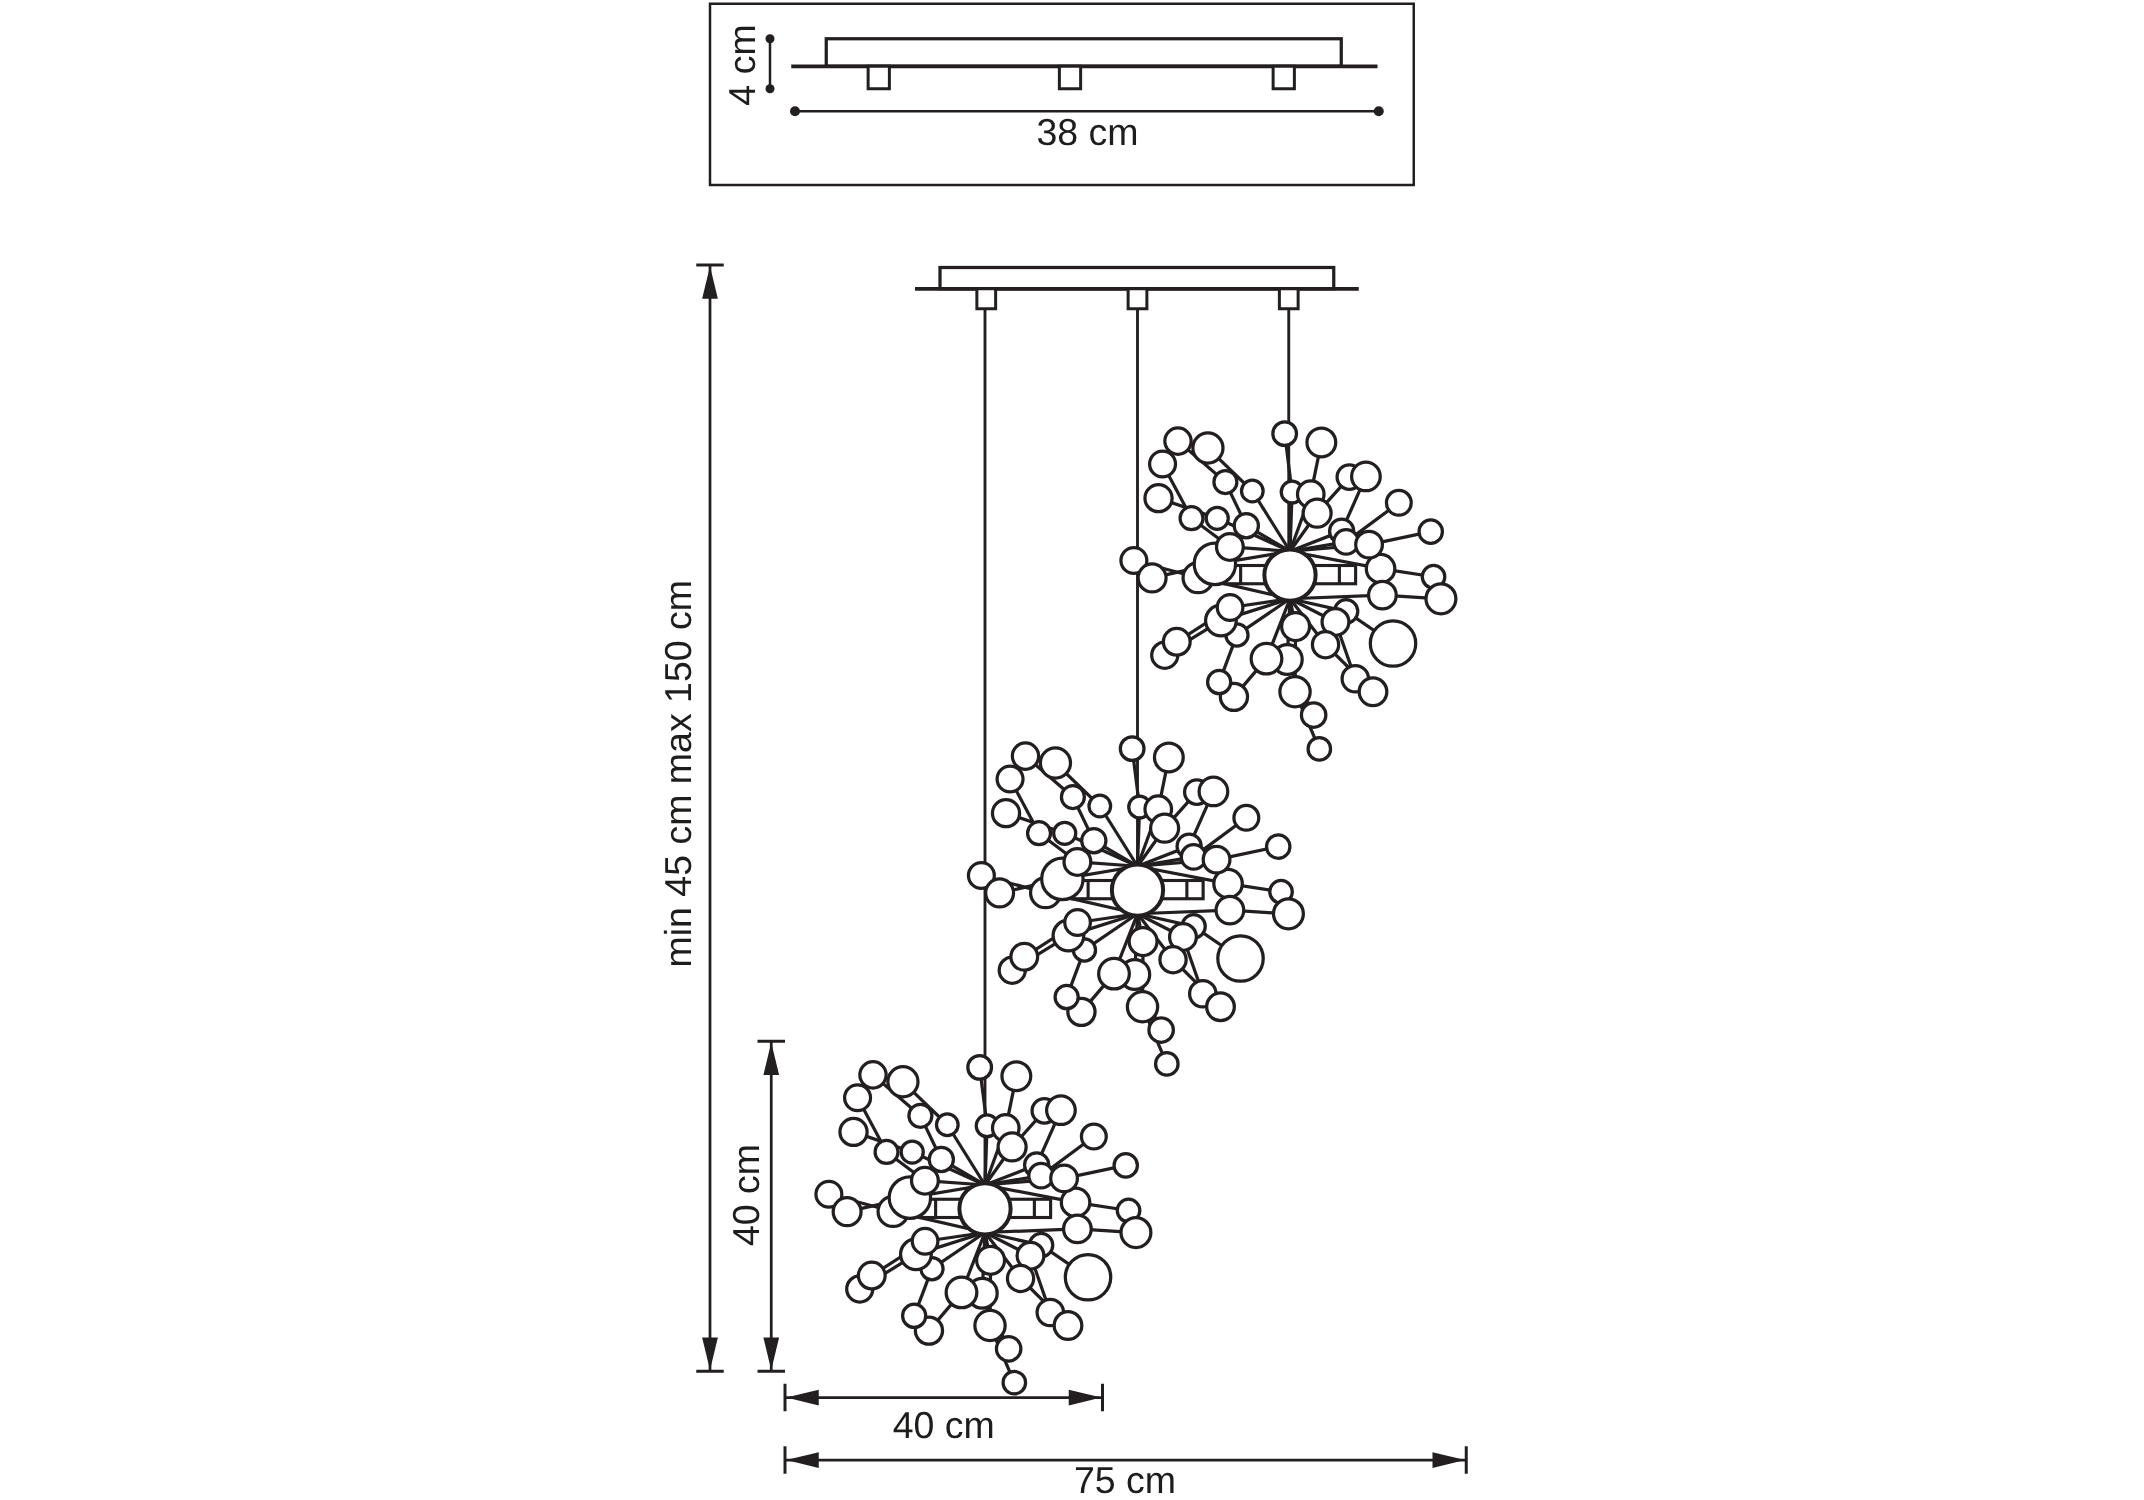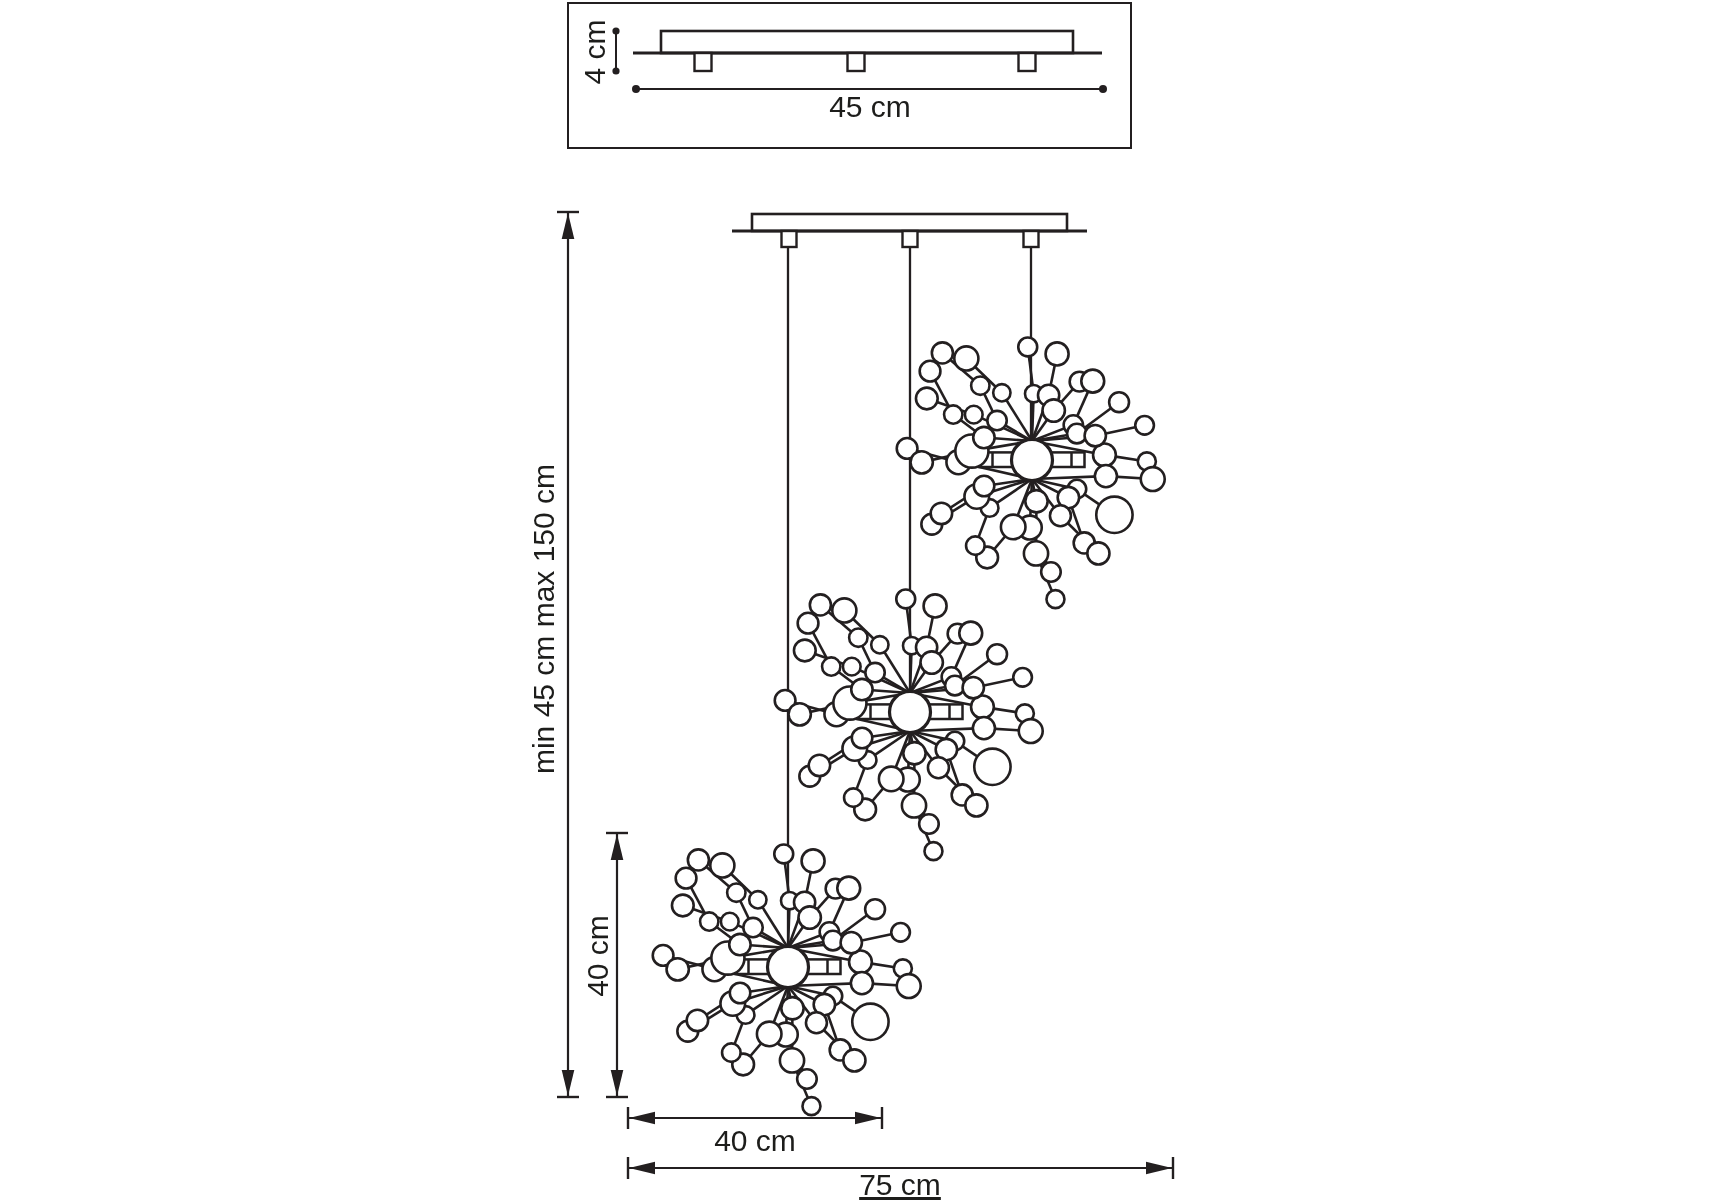--- a/index.html
+++ b/index.html
@@ -375,18 +375,18 @@
       <g>
         <line x1="628" y1="1168" x2="1173" y2="1168" stroke="#231f20" stroke-width="2.2"></line>
         <line x1="628" y1="1157" x2="628" y2="1179" stroke="#231f20" stroke-width="2.4"></line>
         <line x1="1173" y1="1157" x2="1173" y2="1179" stroke="#231f20" stroke-width="2.4"></line>
         <polygon points="629,1168 655,1174.3 655,1161.7" fill="#231f20"></polygon>
         <polygon points="1172,1168 1146,1161.7 1146,1174.3" fill="#231f20"></polygon>
       </g>
     </svg>
 
   <div class="lbl rot" style="left:535px;top:36px;width:120px;">4 cm</div>
-  <div class="lbl" style="left:790px;top:91px;width:160px;">45 cm</div>
+  <div class="lbl" style="left:790px;top:91px;width:160px;">38 cm</div>
   <div class="lbl rot" style="left:364px;top:603px;width:360px;">min 45 cm max 150 cm</div>
   <div class="lbl rot" style="left:528px;top:940px;width:140px;">40 cm</div>
   <div class="lbl" style="left:675px;top:1125px;width:160px;">40 cm</div>
-  <div class="lbl" style="left:820px;top:1169px;width:160px;text-decoration:underline;">75 cm</div>
+  <div class="lbl" style="left:820px;top:1169px;width:160px;">75 cm</div>
 </div>
 
 </body></html>

